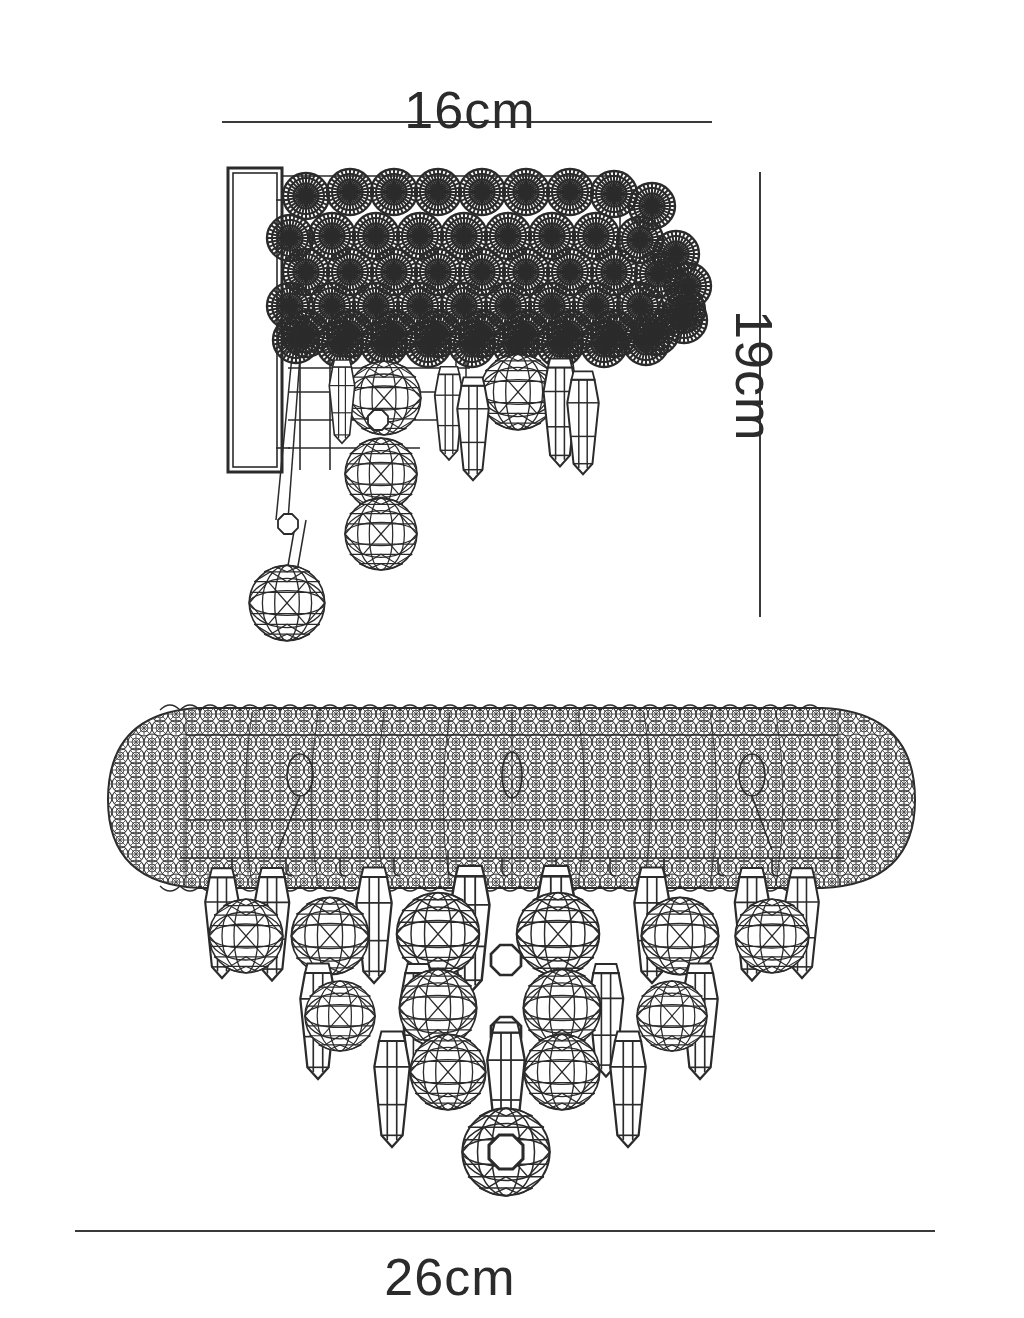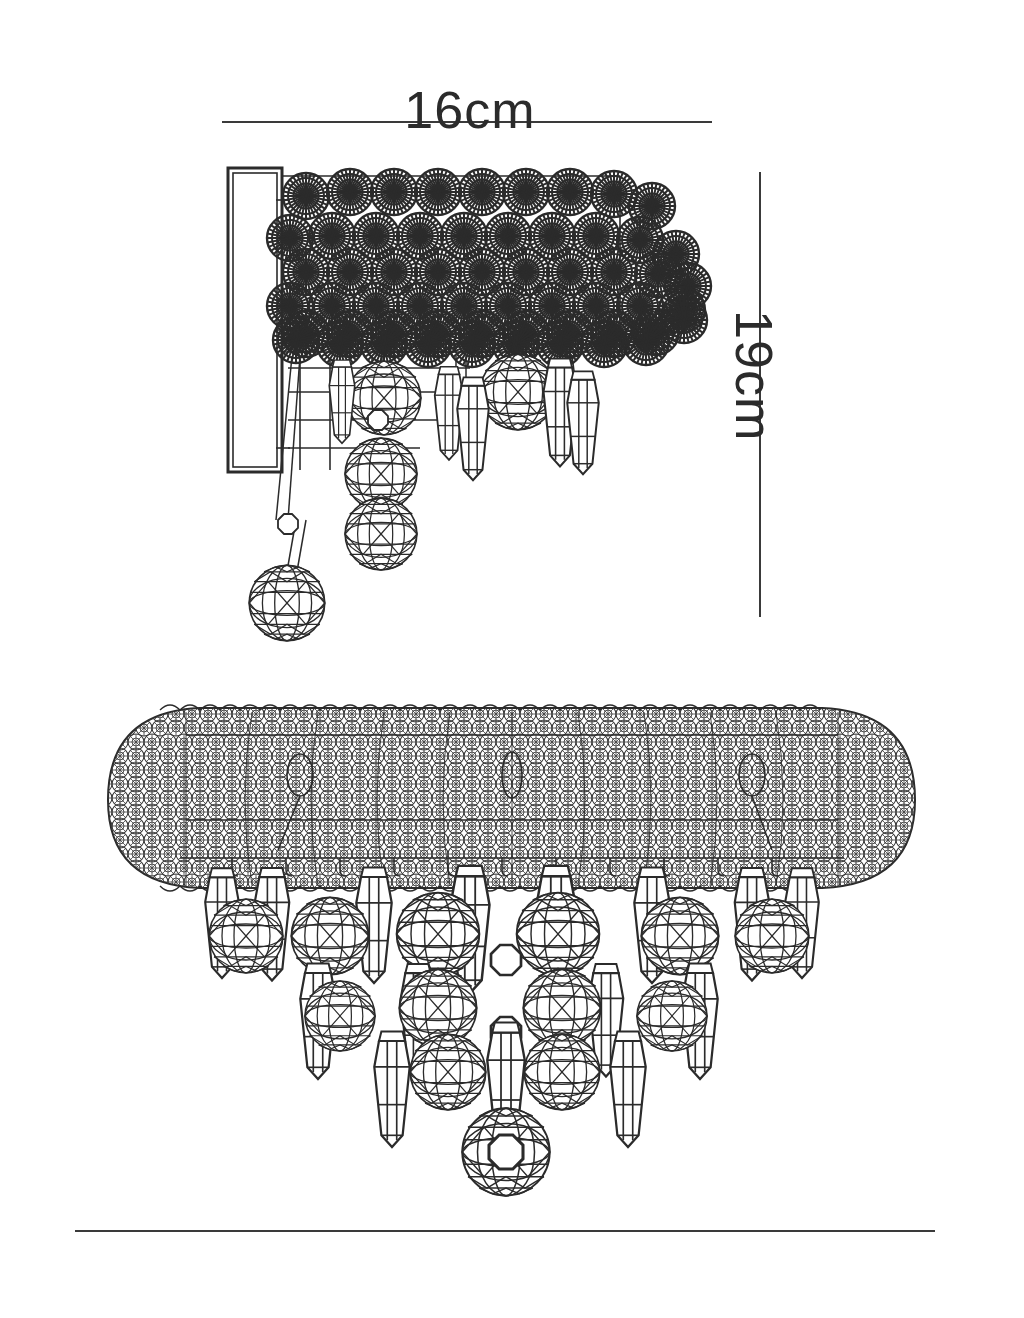--- a/index.html
+++ b/index.html
@@ -86,20 +86,21 @@
 
 <div id="page">
 
   <div class="dim-line" id="dim-line-top"></div>
   <div class="dim-label" id="label-top">16cm</div>
 
   <div class="dim-line" id="dim-line-right"></div>
   <div class="dim-label" id="label-right">19cm</div>
 
   <div class="dim-line" id="dim-line-bottom"></div>
+  <div class="dim-label" id="label-bottom">26cm</div>
 
   <svg class="art" viewBox="0 0 1024 1318">
     <defs>
 
       <g id="spokebead">
         <circle r="23" fill="none" stroke="#2b2b2b" stroke-width="2.4"></circle>
         <circle r="18" fill="none" stroke="#2b2b2b" stroke-width="2"></circle>
         <circle r="12.5" fill="none" stroke="#2b2b2b" stroke-width="2"></circle>
         <circle r="6.5" fill="none" stroke="#2b2b2b" stroke-width="2"></circle>
         <circle r="2" fill="#2b2b2b"></circle>

